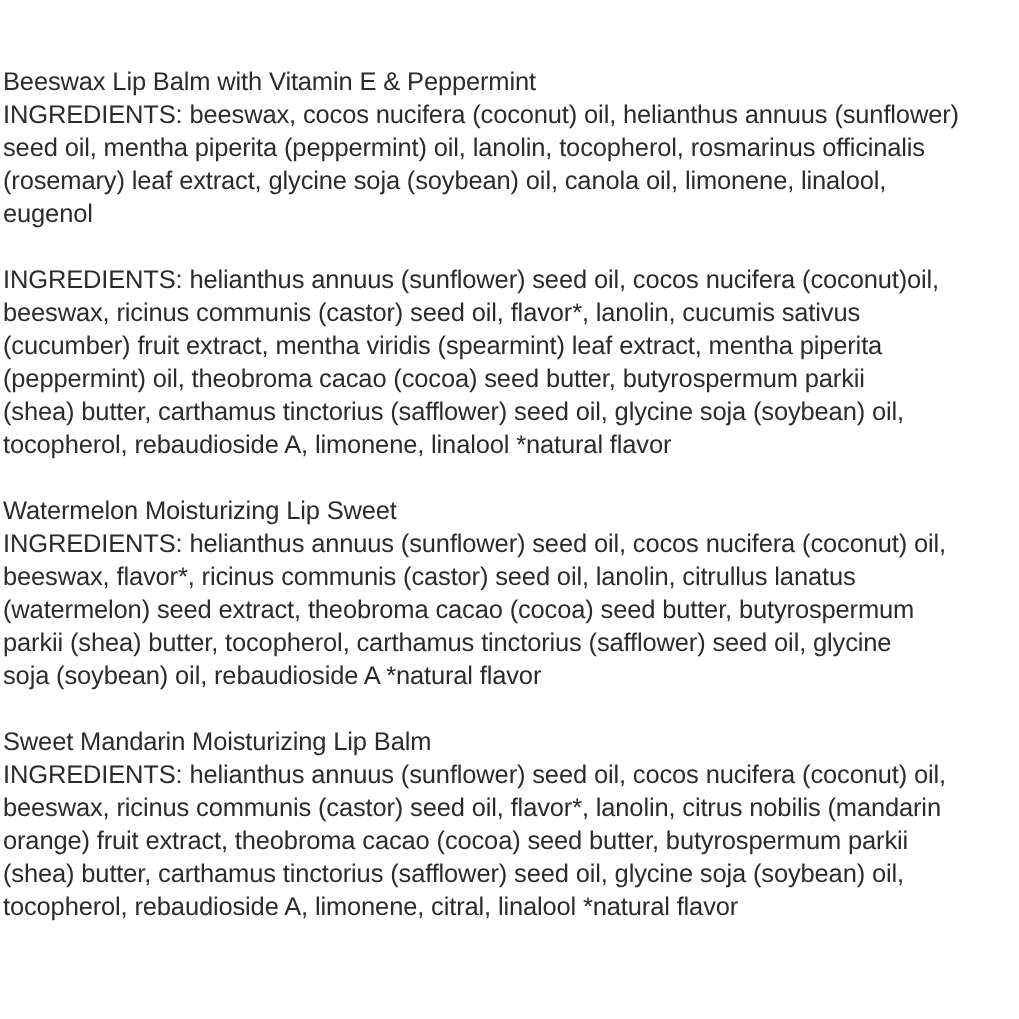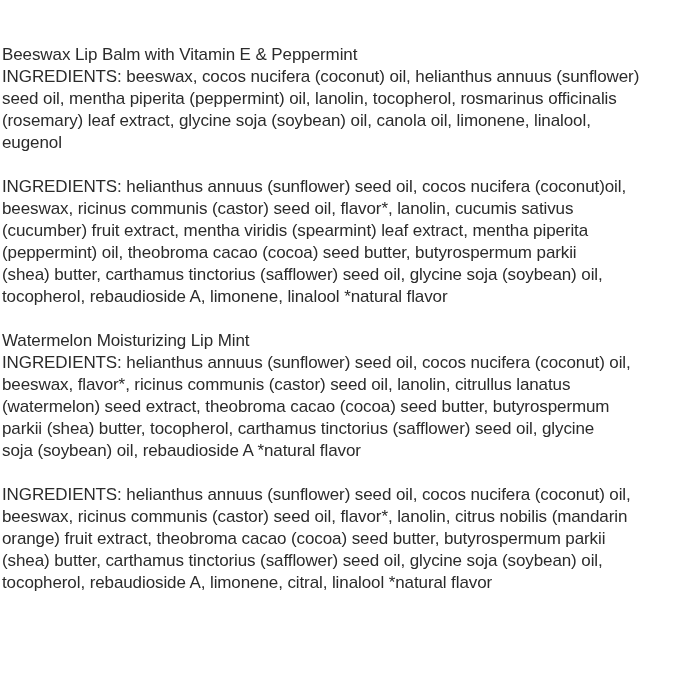--- a/index.html
+++ b/index.html
@@ -50,29 +50,30 @@
   <section class="product">
     <p class="product-ingredients">INGREDIENTS: helianthus annuus (sunflower) seed oil, cocos nucifera (coconut)oil,
 beeswax, ricinus communis (castor) seed oil, flavor*, lanolin, cucumis sativus
 (cucumber) fruit extract, mentha viridis (spearmint) leaf extract, mentha piperita
 (peppermint) oil, theobroma cacao (cocoa) seed butter, butyrospermum parkii
 (shea) butter, carthamus tinctorius (safflower) seed oil, glycine soja (soybean) oil,
 tocopherol, rebaudioside A, limonene, linalool *natural flavor</p>
   </section>
 
   <section class="product">
-    <h2 class="product-title">Watermelon Moisturizing Lip Mint</h2>
+    <h2 class="product-title">Watermelon Moisturizing Lip Sweet</h2>
     <p class="product-ingredients">INGREDIENTS: helianthus annuus (sunflower) seed oil, cocos nucifera (coconut) oil,
 beeswax, flavor*, ricinus communis (castor) seed oil, lanolin, citrullus lanatus
 (watermelon) seed extract, theobroma cacao (cocoa) seed butter, butyrospermum
 parkii (shea) butter, tocopherol, carthamus tinctorius (safflower) seed oil, glycine
 soja (soybean) oil, rebaudioside A *natural flavor</p>
   </section>
 
   <section class="product">
+    <h2 class="product-title">Sweet Mandarin Moisturizing Lip Balm</h2>
     <p class="product-ingredients">INGREDIENTS: helianthus annuus (sunflower) seed oil, cocos nucifera (coconut) oil,
 beeswax, ricinus communis (castor) seed oil, flavor*, lanolin, citrus nobilis (mandarin
 orange) fruit extract, theobroma cacao (cocoa) seed butter, butyrospermum parkii
 (shea) butter, carthamus tinctorius (safflower) seed oil, glycine soja (soybean) oil,
 tocopherol, rebaudioside A, limonene, citral, linalool *natural flavor</p>
   </section>
 
 </main>
 
 </body></html>

